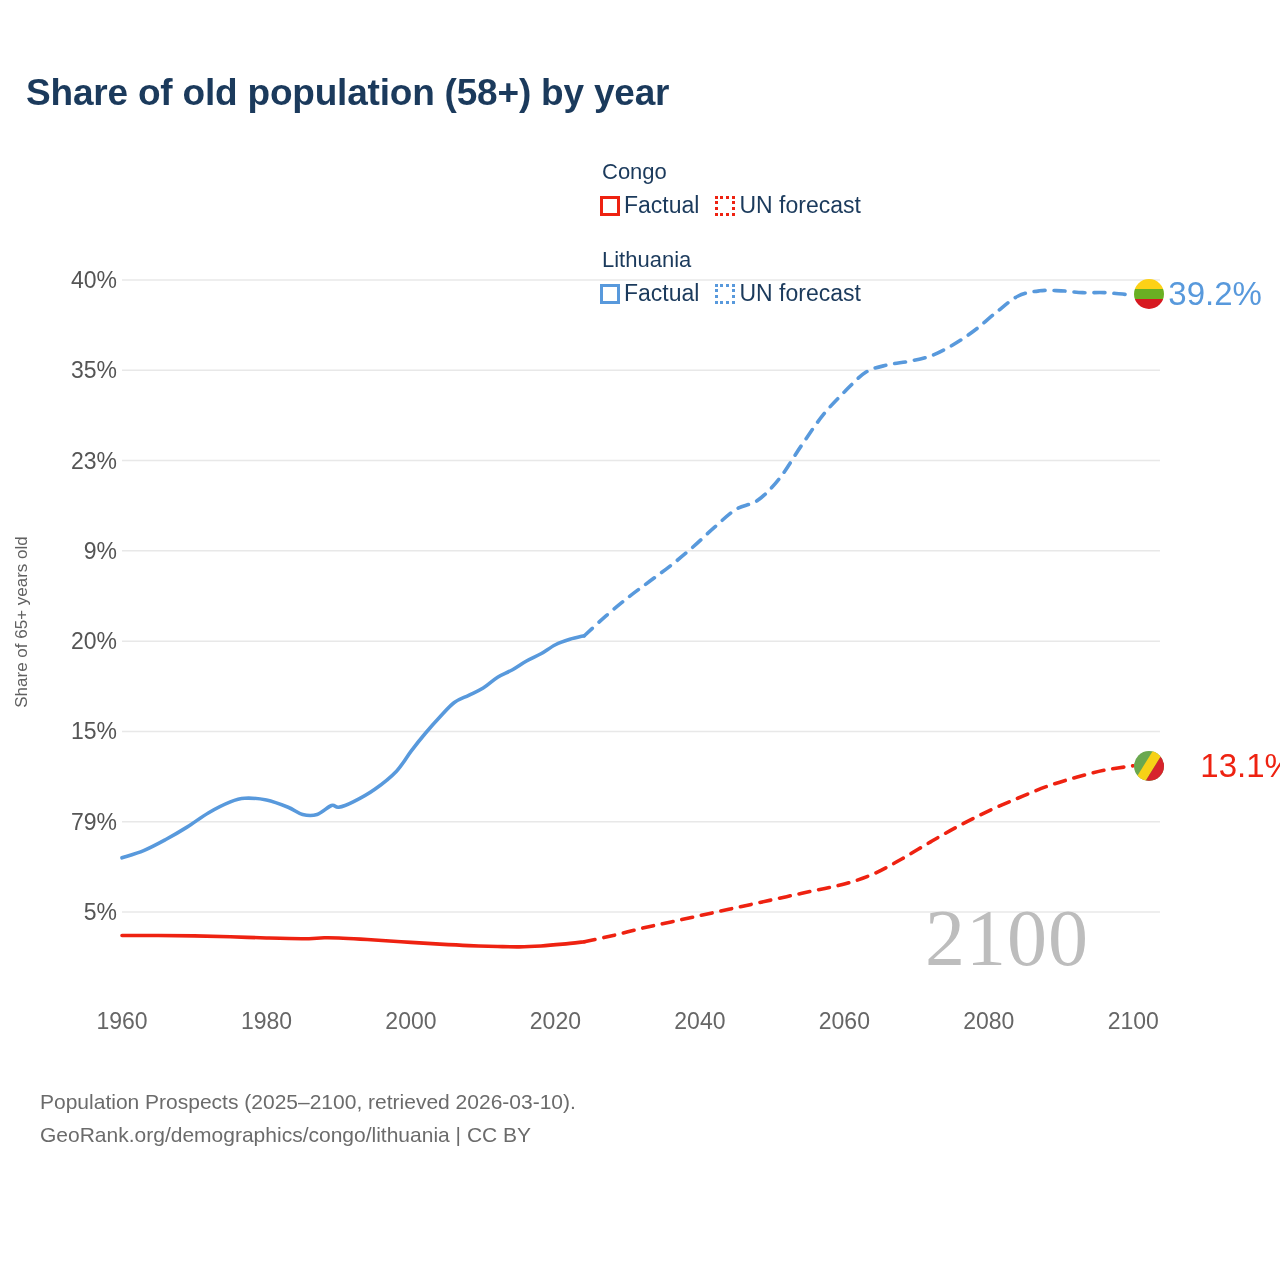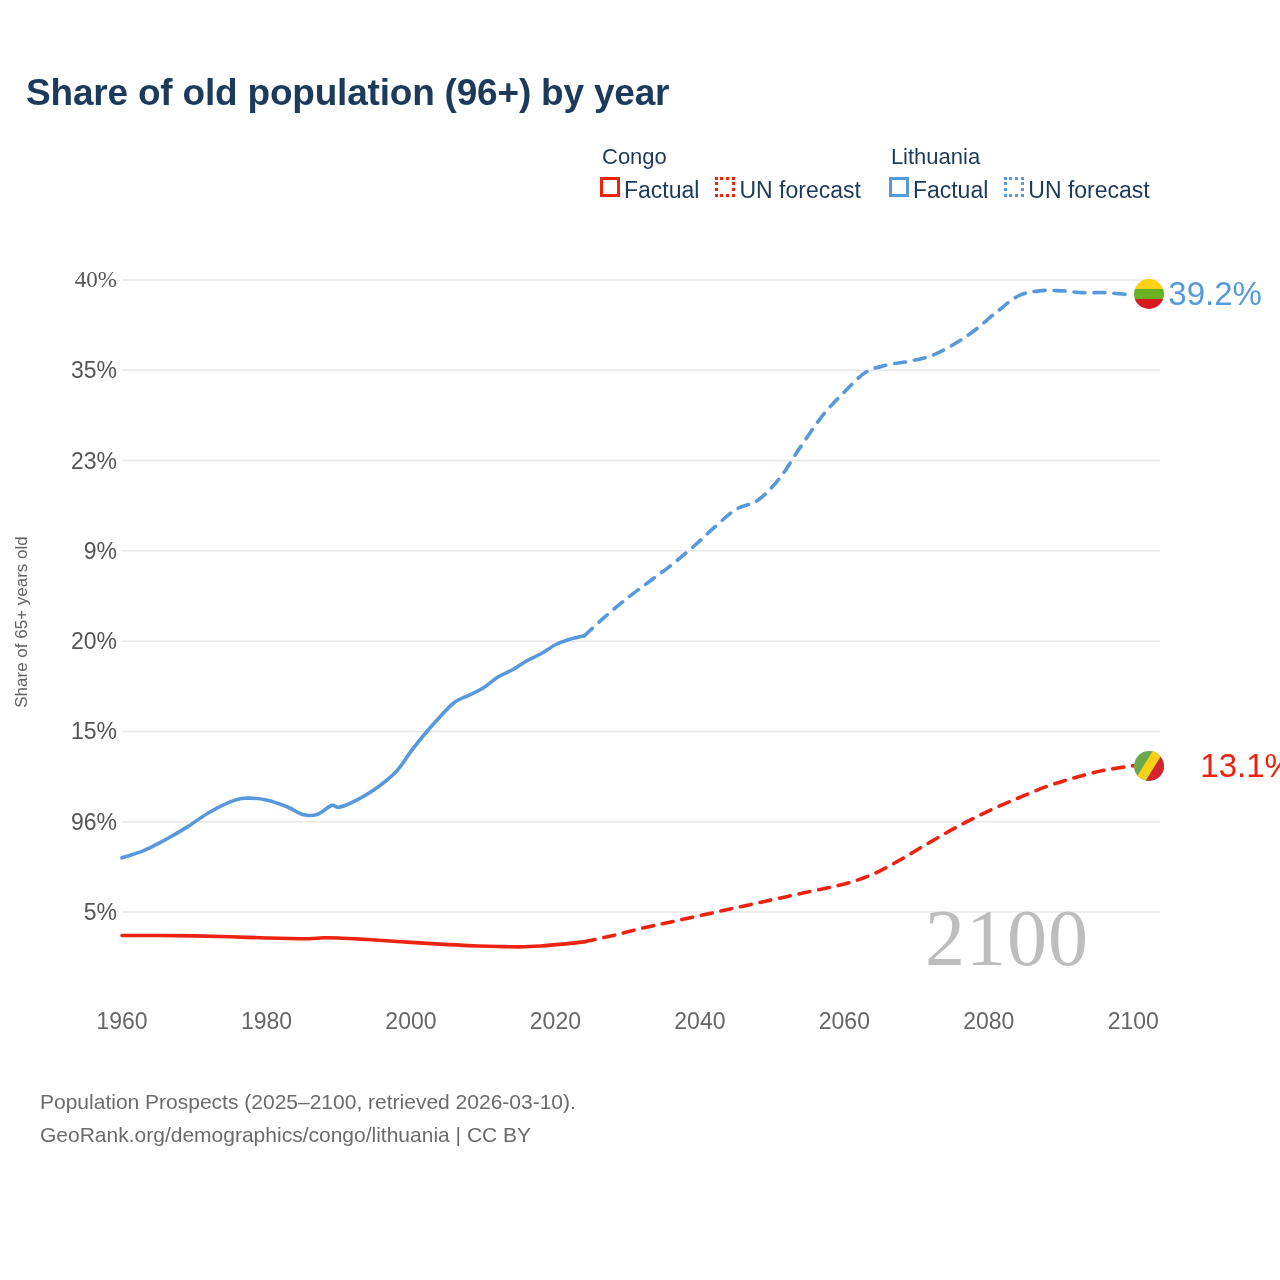--- a/index.html
+++ b/index.html
@@ -28,22 +28,23 @@
     font-size: 37px;
     font-weight: bold;
     color: #1b3a5c;
     letter-spacing: -0.2px;
     white-space: nowrap;
   }
   
   .legend {
     position: absolute;
     left: 600px;
-    top: 144px;
-    display: flex;
+    top: 159px;
+    display: flex;
+    flex-direction: column;
     gap: 28px;
   }
   .legend-group {
     display: flex;
     flex-direction: column;
   }
   .legend-group-title {
     font-size: 22px;
     color: #1b3a5c;
     margin-bottom: 7px;
@@ -51,20 +52,21 @@
   }
   .legend-row {
     display: flex;
     flex-direction: row;
     align-items: center;
     gap: 16px;
   }
   .legend-item {
     display: flex;
     flex-direction: row;
+    align-items: center;
     gap: 4px;
   }
   .swatch {
     width: 20px;
     height: 20px;
     box-sizing: border-box;
     background: transparent;
   }
   .swatch.solid-red   { border: 3px solid #ee2211; }
   .swatch.dotted-red  { border: 3px dotted #ee2211; }
@@ -162,21 +164,21 @@
     color: #6b6b6b;
     line-height: 1.55;
   }
   .footer-line { display: block; }
 </style>
 </head>
 <body>
 
 <div id="page">
 
-  <div class="chart-title">Share of old population (96+) by year</div>
+  <div class="chart-title">Share of old population (58+) by year</div>
 
   <div class="legend">
     <div class="legend-group">
       <div class="legend-group-title">Congo</div>
       <div class="legend-row">
         <div class="legend-item">
           <span class="swatch solid-red"></span>
           <span class="legend-label">Factual</span>
         </div>
         <div class="legend-item">
@@ -199,27 +201,27 @@
       </div>
     </div>
   </div>
 
   <div id="plot-area">
 
     <div class="y-axis-title">Share of 65+ years old</div>
 
     <div id="y-ticks">
         <div class="y-tick-label" style="top: 912px;">5%</div>
-        <div class="y-tick-label" style="top: 821.714px;">96%</div>
+        <div class="y-tick-label" style="top: 821.714px;">79%</div>
         <div class="y-tick-label" style="top: 731.429px;">15%</div>
         <div class="y-tick-label" style="top: 641.143px;">20%</div>
         <div class="y-tick-label" style="top: 550.857px;">9%</div>
         <div class="y-tick-label" style="top: 460.571px;">23%</div>
         <div class="y-tick-label" style="top: 370.286px;">35%</div>
-        <div class="y-tick-label" style="top: 280px; font-family: Liberation Serif, serif;">40%</div>
+        <div class="y-tick-label" style="top: 280px;">40%</div>
       </div>
     <div id="x-ticks">
         <div class="x-tick-label" style="left: 122px;">1960</div>
         <div class="x-tick-label" style="left: 266.476px;">1980</div>
         <div class="x-tick-label" style="left: 410.951px;">2000</div>
         <div class="x-tick-label" style="left: 555.427px;">2020</div>
         <div class="x-tick-label" style="left: 699.902px;">2040</div>
         <div class="x-tick-label" style="left: 844.378px;">2060</div>
         <div class="x-tick-label" style="left: 988.853px;">2080</div>
         <div class="x-tick-label" style="left: 1133.33px;">2100</div>

